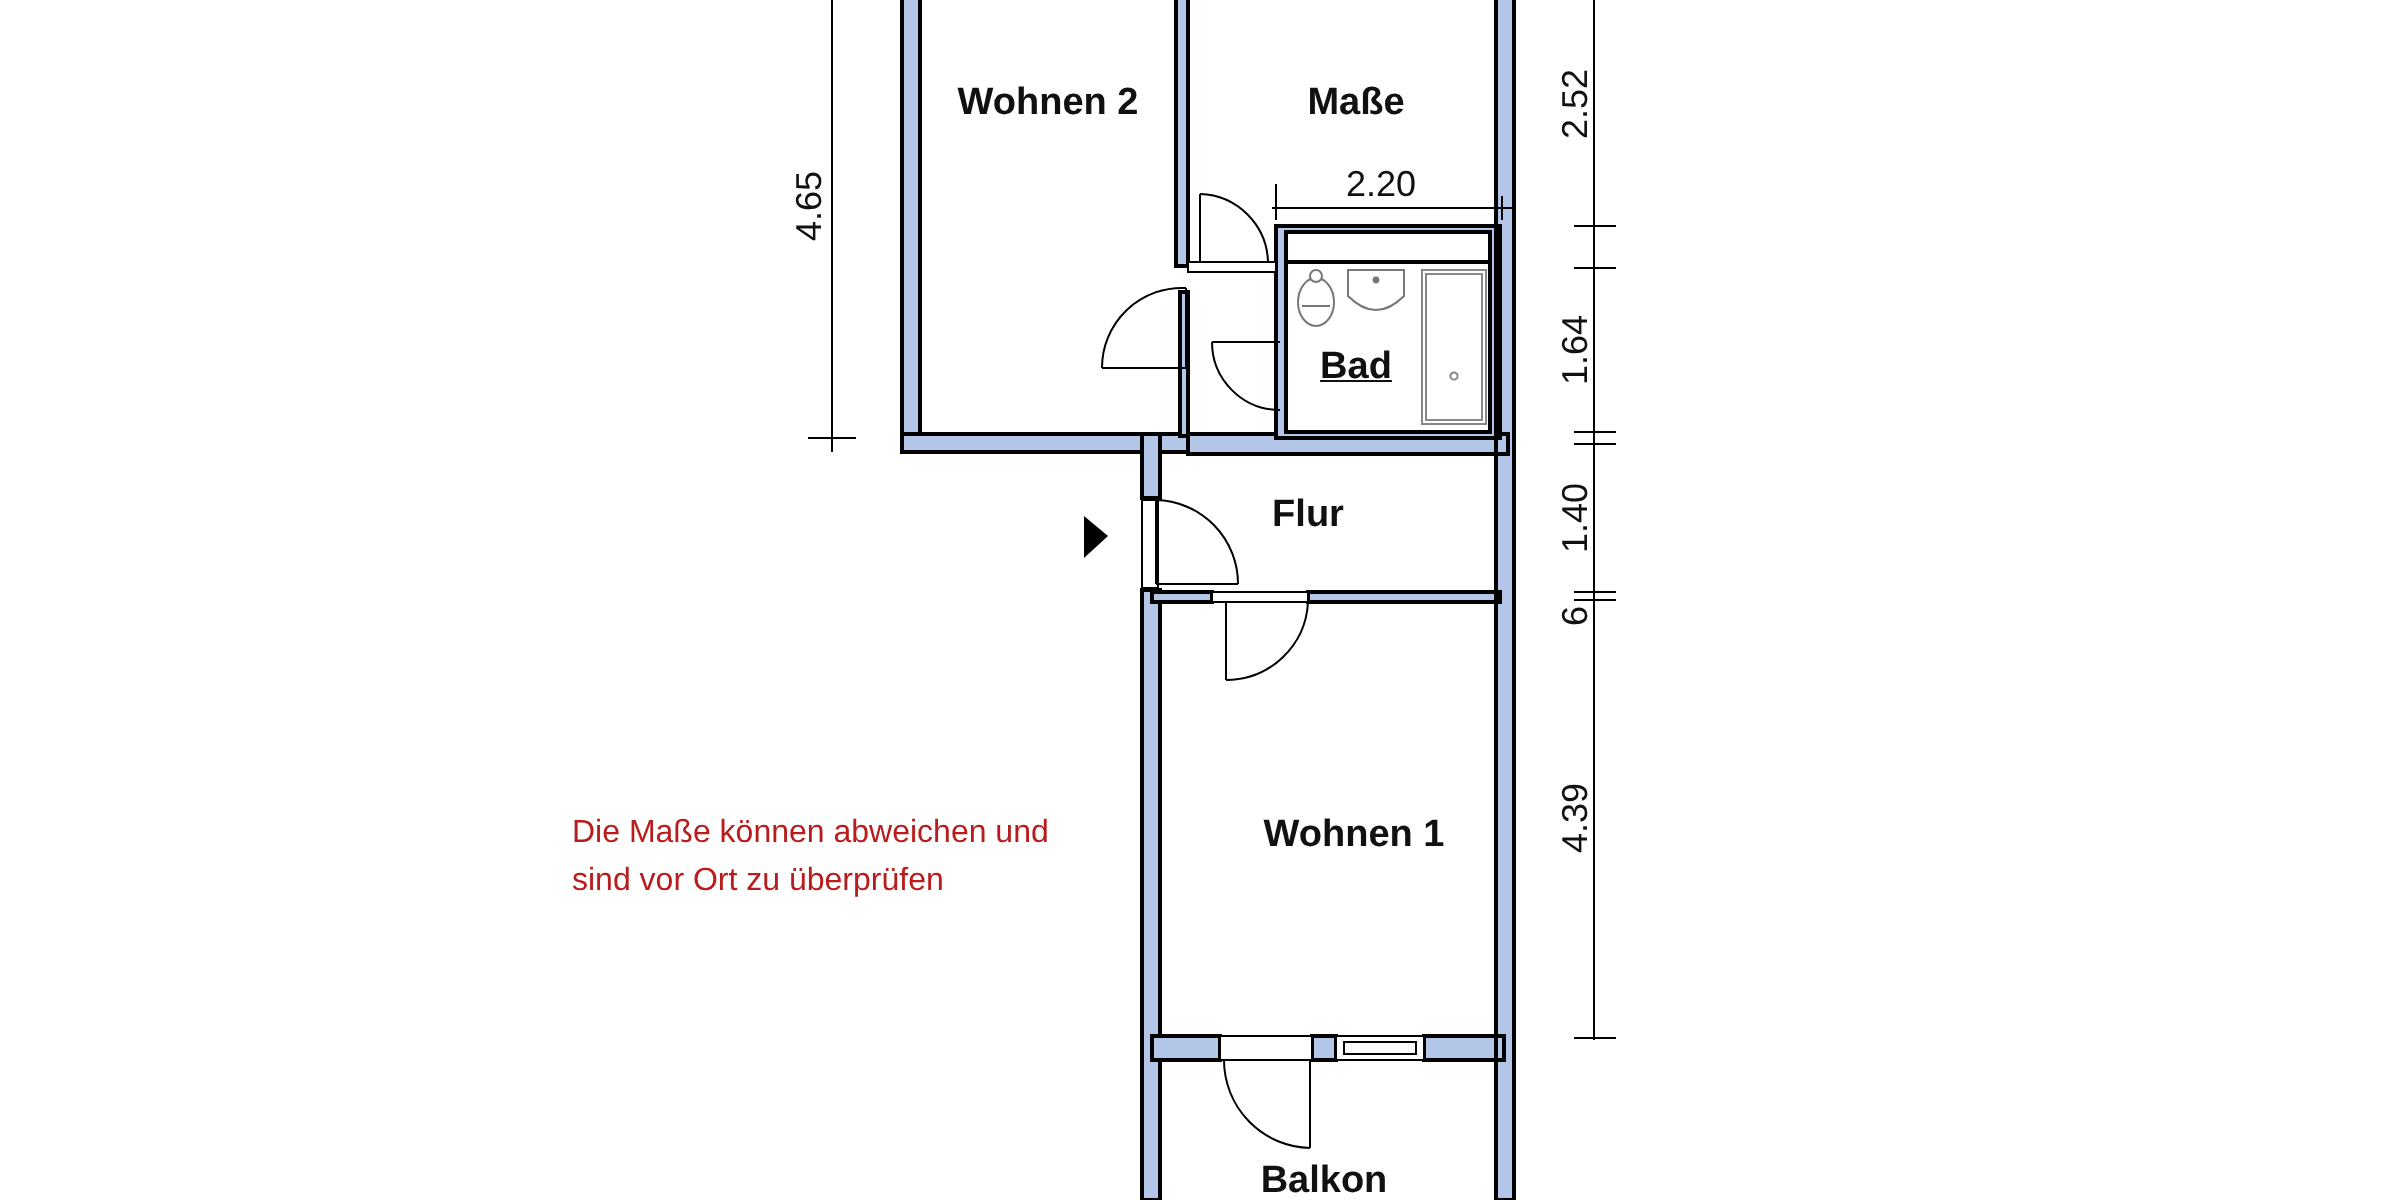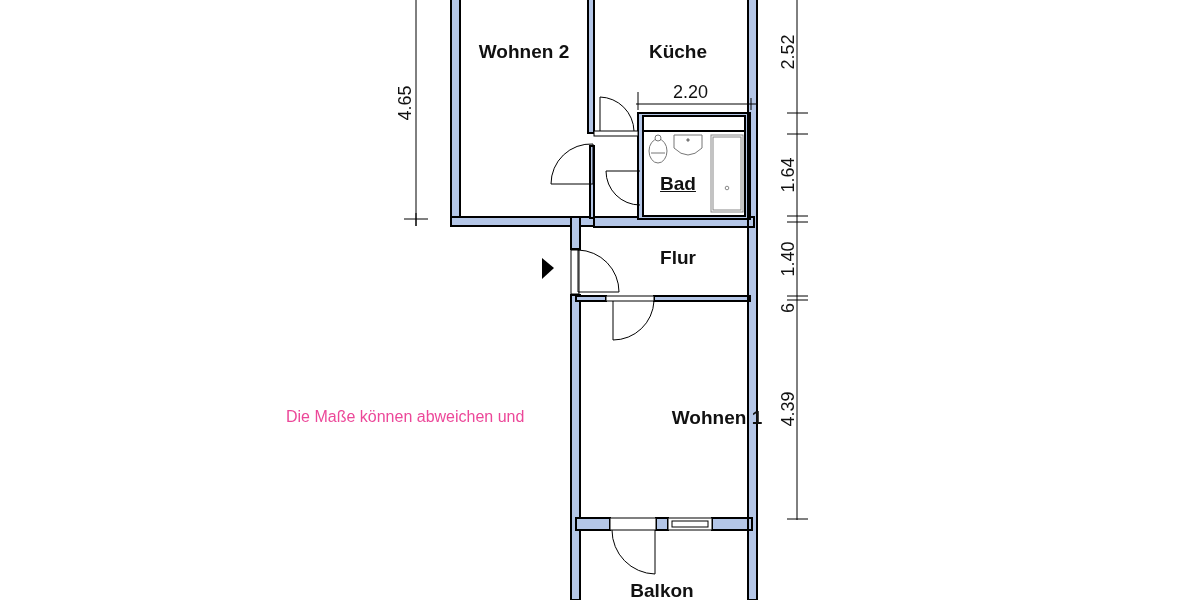--- a/index.html
+++ b/index.html
@@ -1,21 +1,21 @@
 <!DOCTYPE html>
 <html><head>
 <meta charset="utf-8">
 <style>
   html, body { margin:0; padding:0; background:#ffffff; }
   body { width:1200px; height:600px; position:relative; overflow:hidden; font-family:"Liberation Sans", sans-serif; }
   svg { position:absolute; left:0; top:0; }
   .room-label { position:absolute; font-family:"Liberation Sans", sans-serif; font-weight:bold; font-size:19px; color:#111; white-space:nowrap; transform:translate(-50%,-50%); }
   .dim-label { position:absolute; font-family:"Liberation Sans", sans-serif; font-size:18px; color:#111; white-space:nowrap; }
   .dim-v { transform:translate(-50%,-50%) rotate(-90deg); }
-  .note { position:absolute; left:286px; top:405px; font-size:16px; line-height:24px; color:#ec4899; font-family:"Liberation Sans", sans-serif; }
+  .note { position:absolute; left:286px; top:405px; font-size:16px; line-height:24px; color:#b91c1c; font-family:"Liberation Sans", sans-serif; }
 </style>
 </head>
 <body>
 
 <svg width="1200" height="600" viewBox="0 0 1200 600">
 
   <g fill="#b4c6e7" stroke="#000" stroke-width="2">
 
     <path d="M452,0 L452,226 L572,226 L572,248 L580,248 L580,228 L757,228 L757,0" fill="none" stroke="none"></path>
 
@@ -119,29 +119,30 @@
     <line x1="787" y1="134" x2="808" y2="134"></line>
     <line x1="787" y1="216" x2="808" y2="216"></line>
     <line x1="787" y1="222" x2="808" y2="222"></line>
     <line x1="787" y1="296" x2="808" y2="296"></line>
     <line x1="787" y1="300" x2="808" y2="300"></line>
     <line x1="787" y1="519" x2="808" y2="519"></line>
   </g>
 </svg>
 
 <div class="room-label" style="left:524px; top:52px;">Wohnen 2</div>
-<div class="room-label" style="left:678px; top:52px;">Küche</div>
+<div class="room-label" style="left:678px; top:52px;">Maße</div>
 <div class="room-label" style="left:678px; top:184px;text-decoration:underline;">Bad</div>
-<div class="room-label" style="left:678px; top:258px;">Flur</div>
-<div class="room-label" style="left:677px; top:418px;margin-left:40px;">Wohnen 1</div>
+<div class="room-label" style="left:654px; top:258px;">Flur</div>
+<div class="room-label" style="left:677px; top:418px;">Wohnen 1</div>
 <div class="room-label" style="left:662px; top:591px;">Balkon</div>
 
 <div class="dim-label dim-v" style="left:405px; top:103px;">4.65</div>
 <div class="dim-label" style="left:673px; top:82px;text-align:right;">2.20</div>
 <div class="dim-label dim-v" style="left:788px; top:52px;">2.52</div>
 <div class="dim-label dim-v" style="left:788px; top:175px;">1.64</div>
 <div class="dim-label dim-v" style="left:788px; top:259px;">1.40</div>
 <div class="dim-label dim-v" style="left:788px; top:308px;">6</div>
 <div class="dim-label dim-v" style="left:788px; top:409px;">4.39</div>
 
 <div class="note">
   <div>Die Maße können abweichen und</div>
+  <div>sind vor Ort zu überprüfen</div>
 </div>
 
 </body></html>

